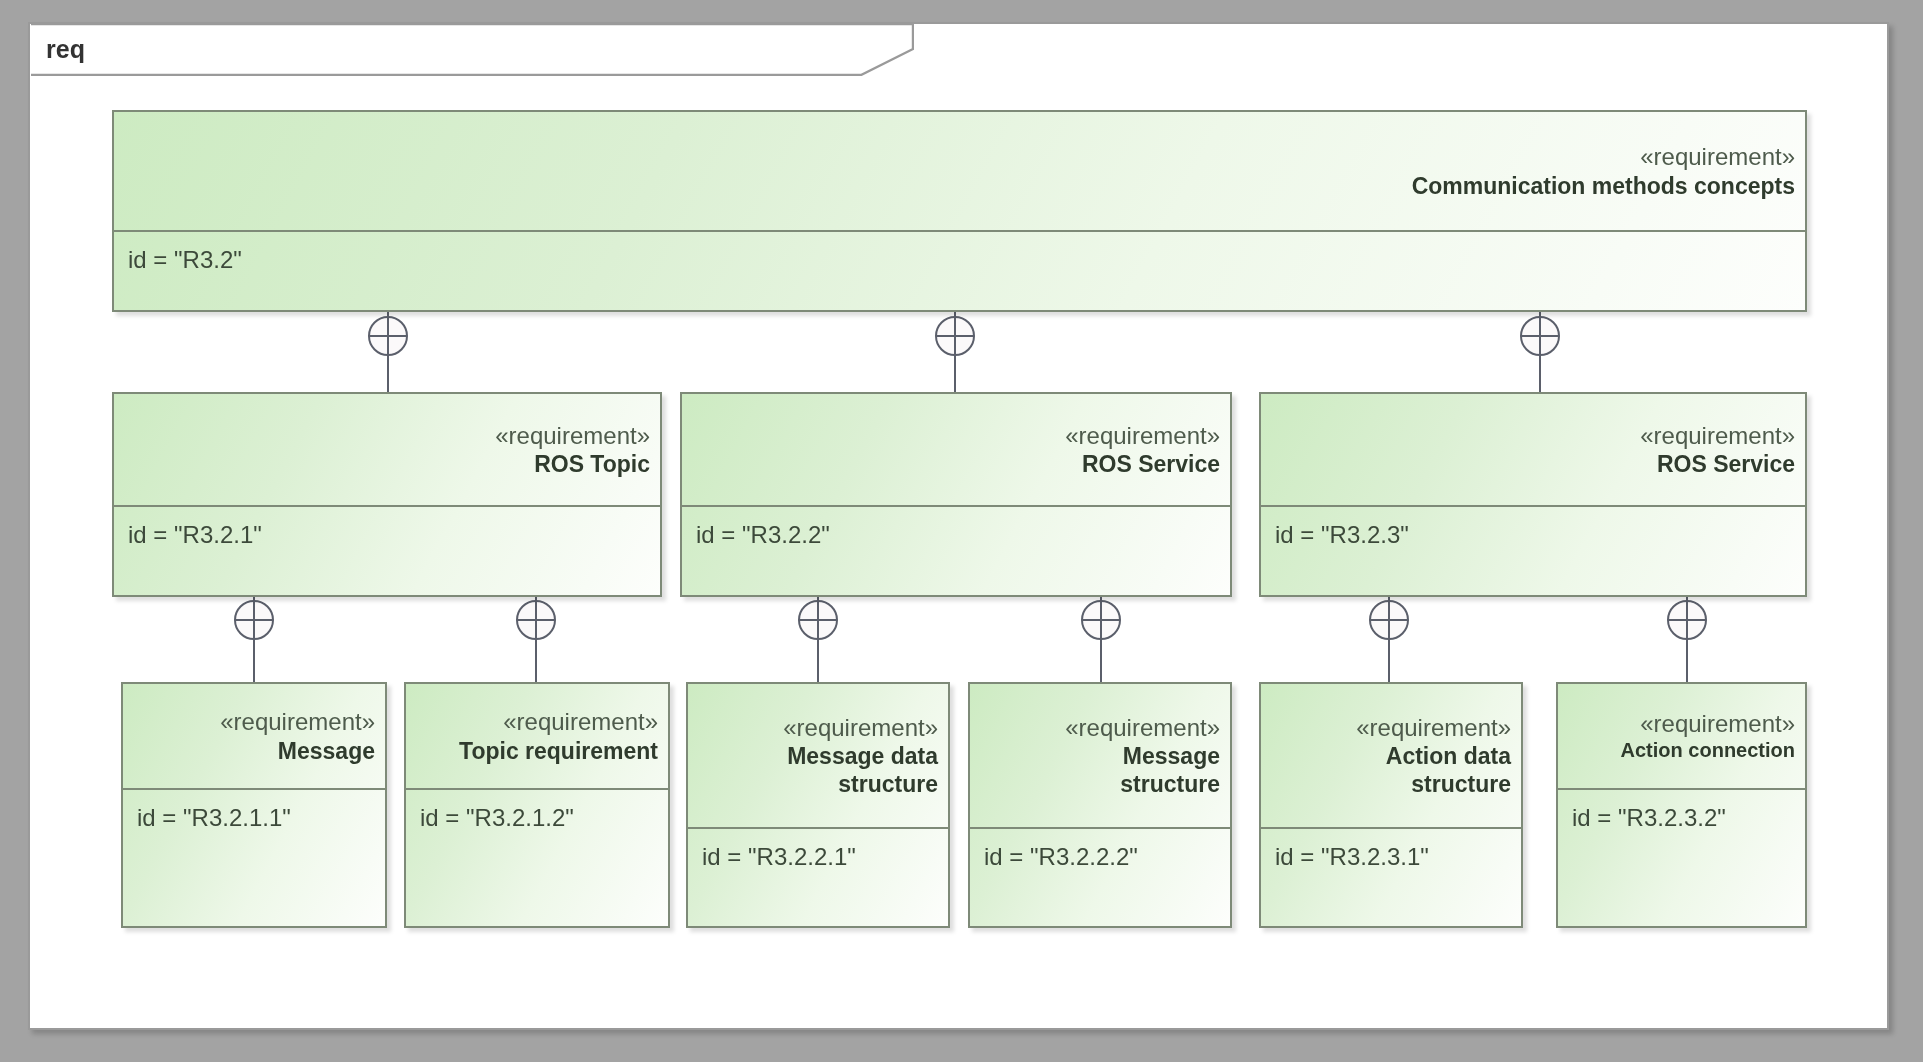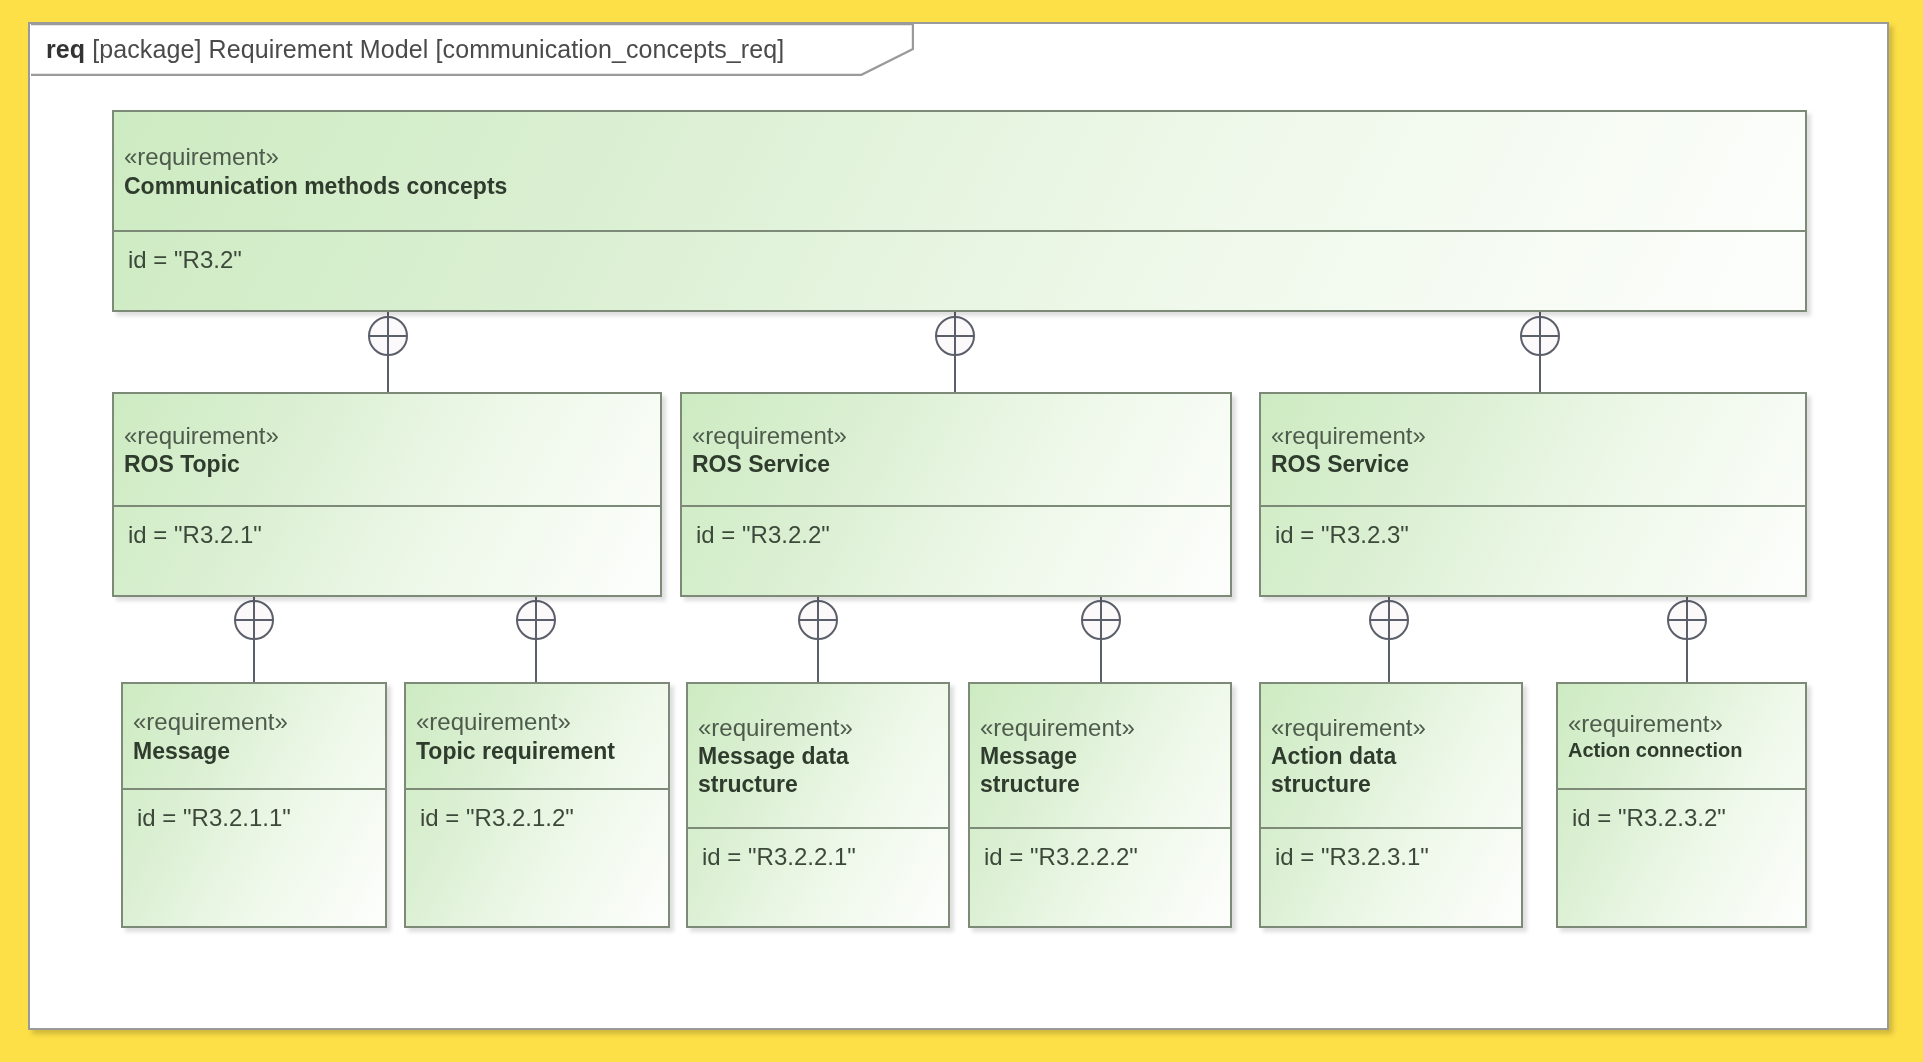--- a/index.html
+++ b/index.html
@@ -6,21 +6,21 @@
     margin: 0;
     padding: 0;
     background: #ffffff;
     font-family: "Liberation Sans", sans-serif;
   }
 
   #canvas {
     position: relative;
     width: 1923px;
     height: 1062px;
-    background: #fde047;
+    background: #a3a3a3;
     overflow: hidden;
   }
 
   
   #diagram-frame {
     position: absolute;
     left: 28px;
     top: 22px;
     width: 1861px;
     height: 1008px;
@@ -75,21 +75,21 @@
     box-sizing: border-box;
     border: 2px solid #7e8a78;
     background-image: linear-gradient(118deg, #cdebc2 0%, #dcf0d4 32%, #eef8e9 62%, #f8fcf6 88%, #fdfefc 100%);
     box-shadow: 4px 4px 4px rgba(0,0,0,0.13);
   }
   .req-name-compartment {
     box-sizing: border-box;
     border-bottom: 2px solid #7e8a78;
     display: flex;
     flex-direction: column;
-    align-items: flex-start;
+    align-items: flex-end;
     justify-content: center;
     text-align: center;
     padding: 6px 10px;
   }
   .stereotype {
     font-size: 24px;
     color: #4e5b4c;
     line-height: 1.22;
     white-space: nowrap;
   }
@@ -151,21 +151,20 @@
 <div id="canvas">
 
   <div id="diagram-frame"></div>
 
   <div id="frame-header"></div>
   <svg id="frame-header-edge" viewBox="0 0 884 52" preserveAspectRatio="none">
     <path d="M 1,0 L 883,0 L 883,25 L 831,51 L 1,51" fill="none" stroke="#9a9a9a" stroke-width="2.4"></path>
   </svg>
   <div id="frame-header-label">
     <span class="kw">req</span>
-    <span>[package] Requirement Model [communication_concepts_req]</span>
   </div>
 
   <div class="conn-line" style="left:387px; top:312px; height:6px;"></div>
   <div class="conn-cross" style="left:368px; top:316px;"></div>
   <div class="conn-line" style="left:387px; top:355px; height:38px;"></div>
 
   <div class="conn-line" style="left:954px; top:312px; height:6px;"></div>
   <div class="conn-cross" style="left:935px; top:316px;"></div>
   <div class="conn-line" style="left:954px; top:355px; height:38px;"></div>
 

